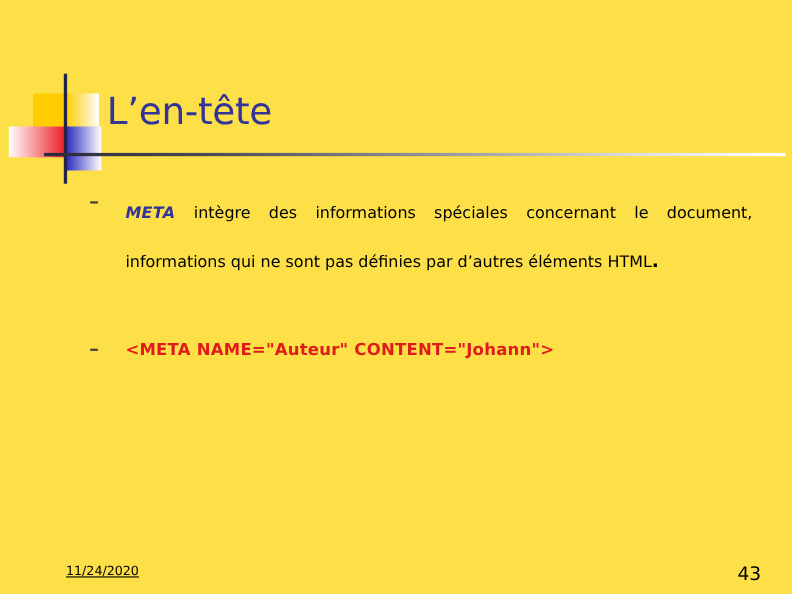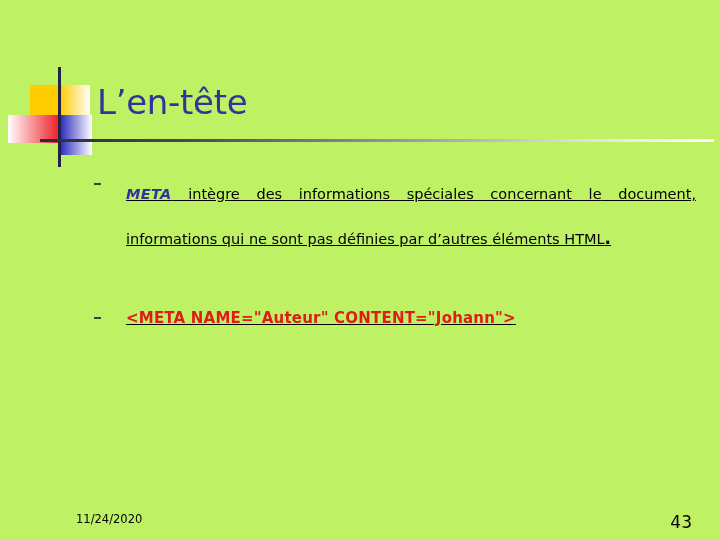--- a/index.html
+++ b/index.html
@@ -12,21 +12,21 @@
     background: #ffffff;
     font-family: "Liberation Sans", sans-serif;
     overflow: hidden;
     position: relative;
   }
 
   
   .slide {
     position: absolute;
     inset: 0;
-    background: #bef264;
+    background: #fde047;
   }
 
   
   .deco {
     position: absolute;
     left: 30px;
     top: 85px;
     width: 60px;
     height: 60px;
   }
@@ -91,24 +91,23 @@
     left: 40px;
     top: 139px;
     width: 674px;
     height: 3px;
     background: linear-gradient(to right, #2a2a3a 0%, #4a4a55 22%, #9a9aa2 55%, #dedee2 80%, #ffffff 100%);
   }
 
   
   .body-area {
     position: absolute;
-    left: 88px;
+    left: 76px;
     top: 172px;
     width: 608px;
-    text-decoration: underline;
   }
 
   .bullet-block {
     position: relative;
     padding-left: 38px;
   }
   .bullet-block + .bullet-block {
     margin-top: 46px;
   }
   .bullet-marker {
@@ -155,25 +154,26 @@
     letter-spacing: 0.2px;
     line-height: 22px;
   }
   .bullet-marker.red-row {
     top: 10px;
   }
 
   
   .footer-date {
     position: absolute;
-    left: 76px;
+    left: 60px;
     top: 512px;
     font-family: "DejaVu Sans", sans-serif;
     font-size: 11.5px;
     color: #000000;
+    text-decoration: underline;
   }
   .footer-page {
     position: absolute;
     right: 28px;
     top: 512px;
     font-family: "DejaVu Sans", sans-serif;
     font-size: 17px;
     color: #000000;
   }
 </style>

